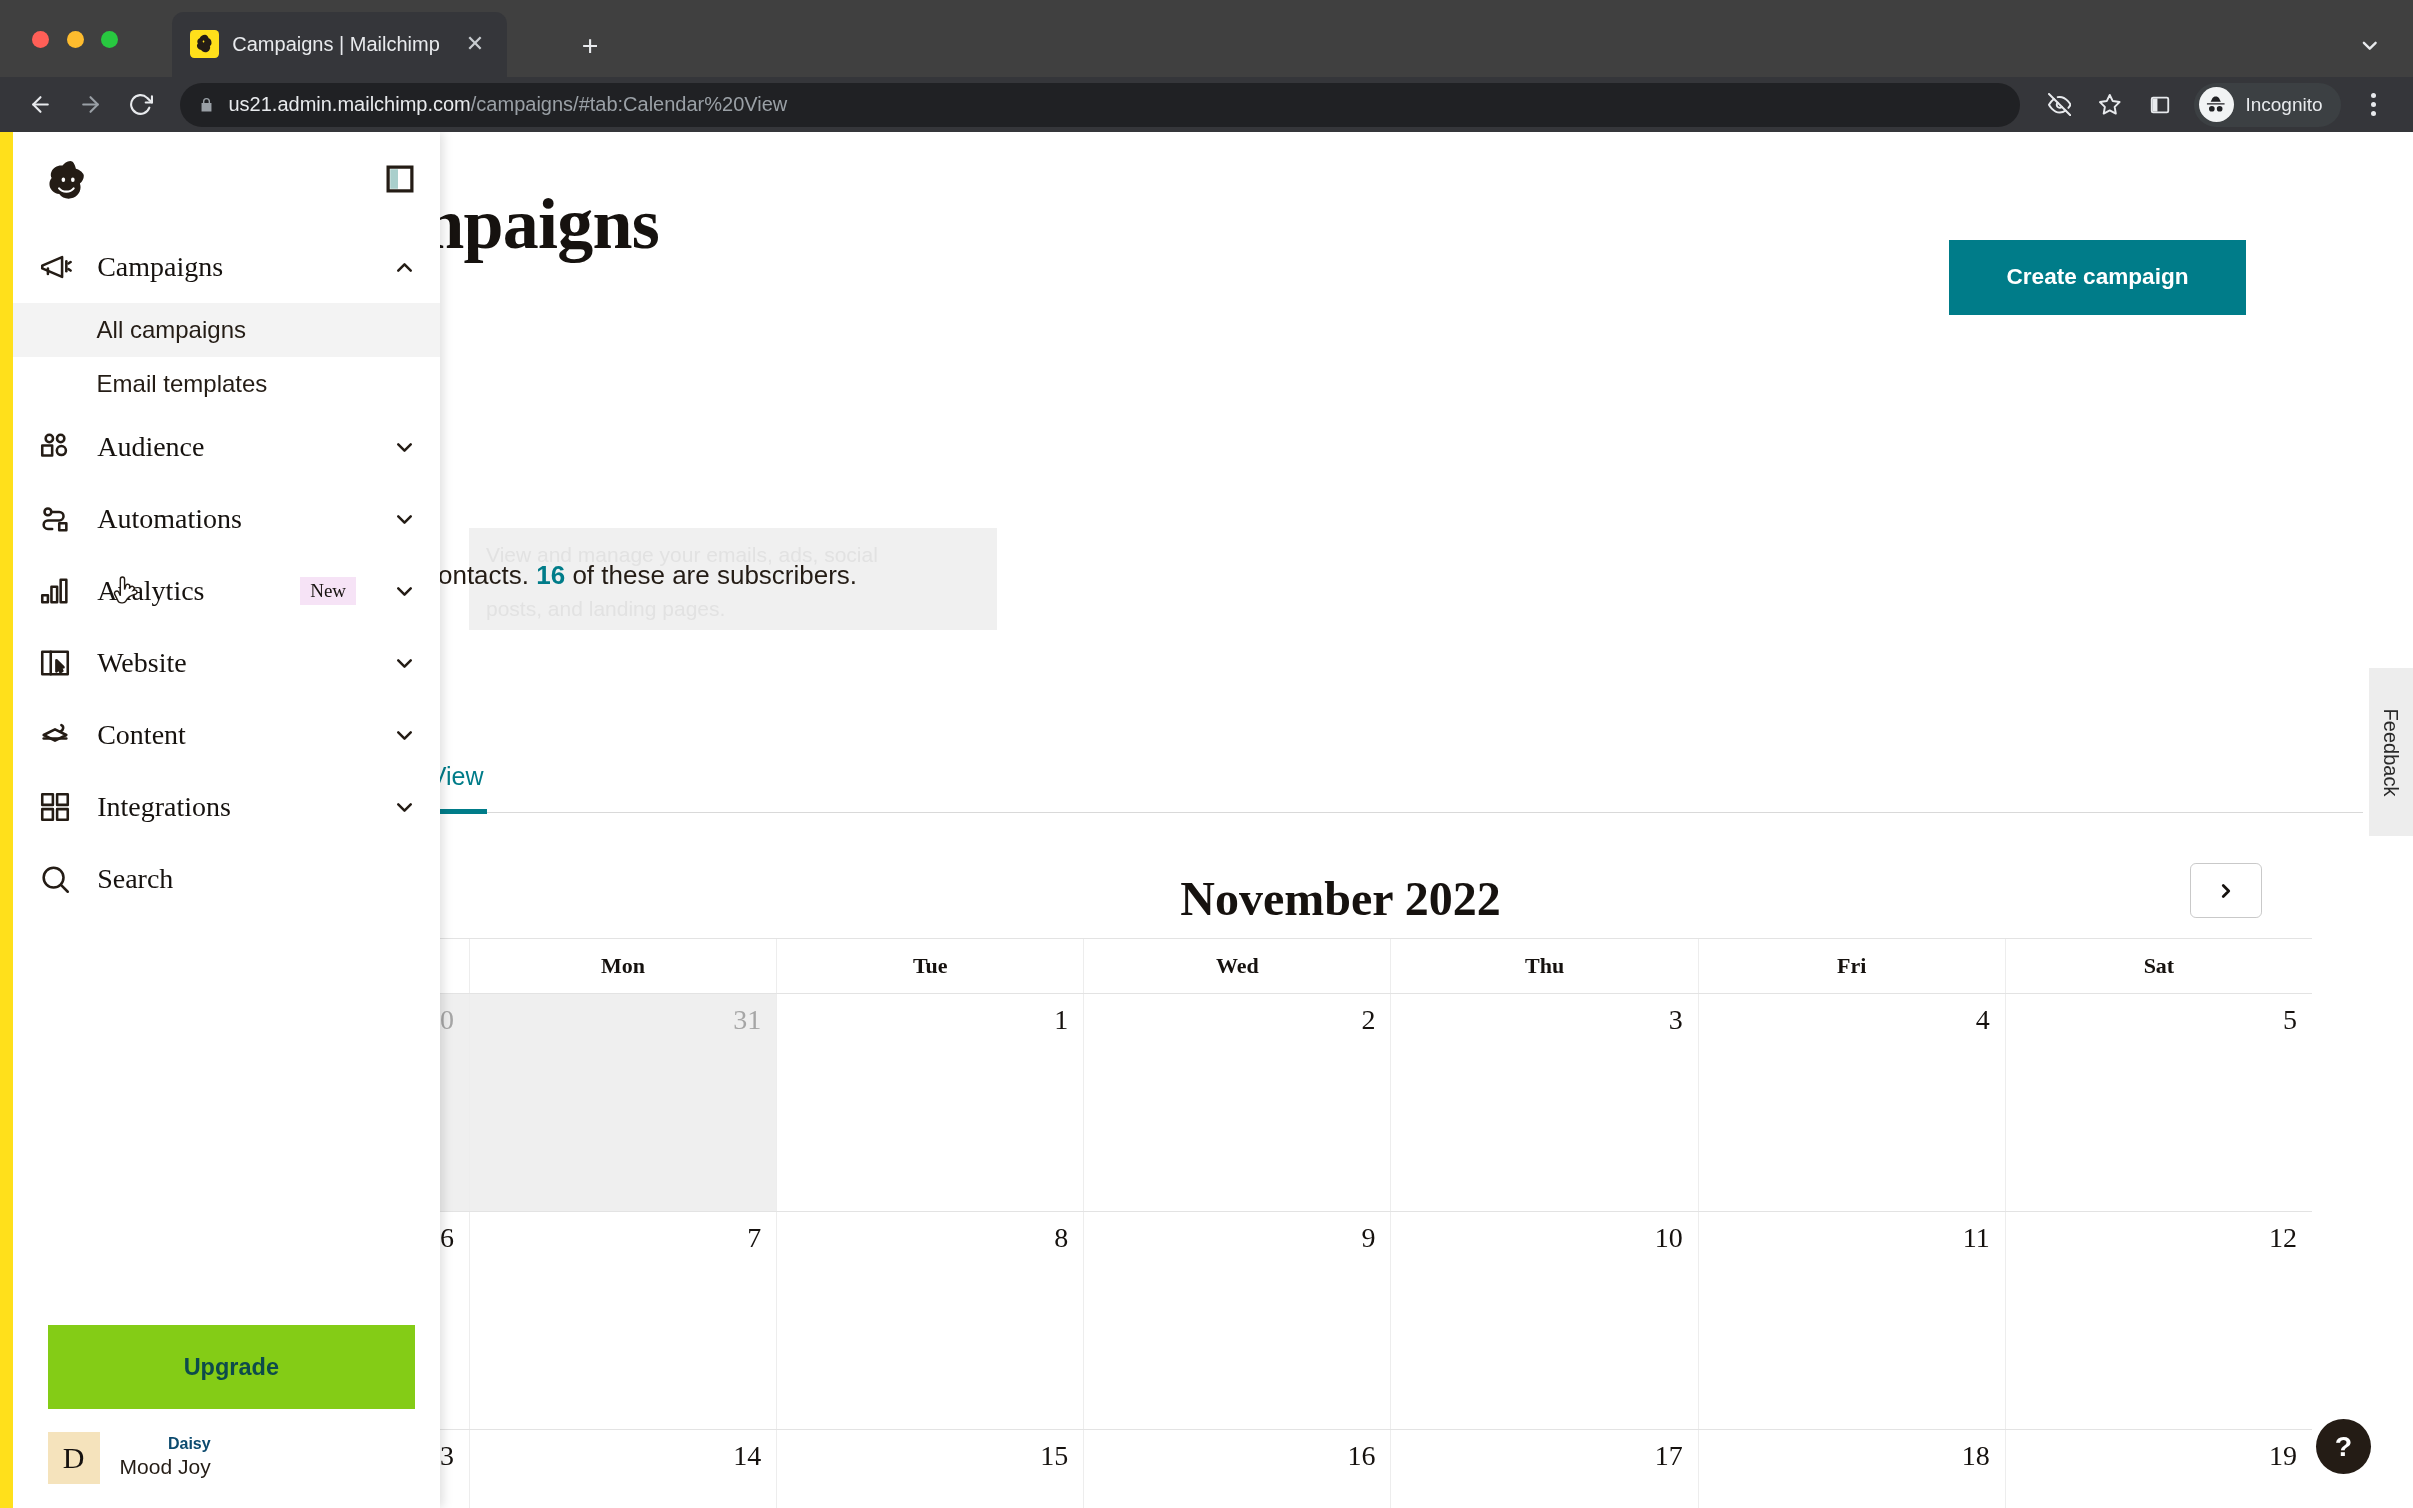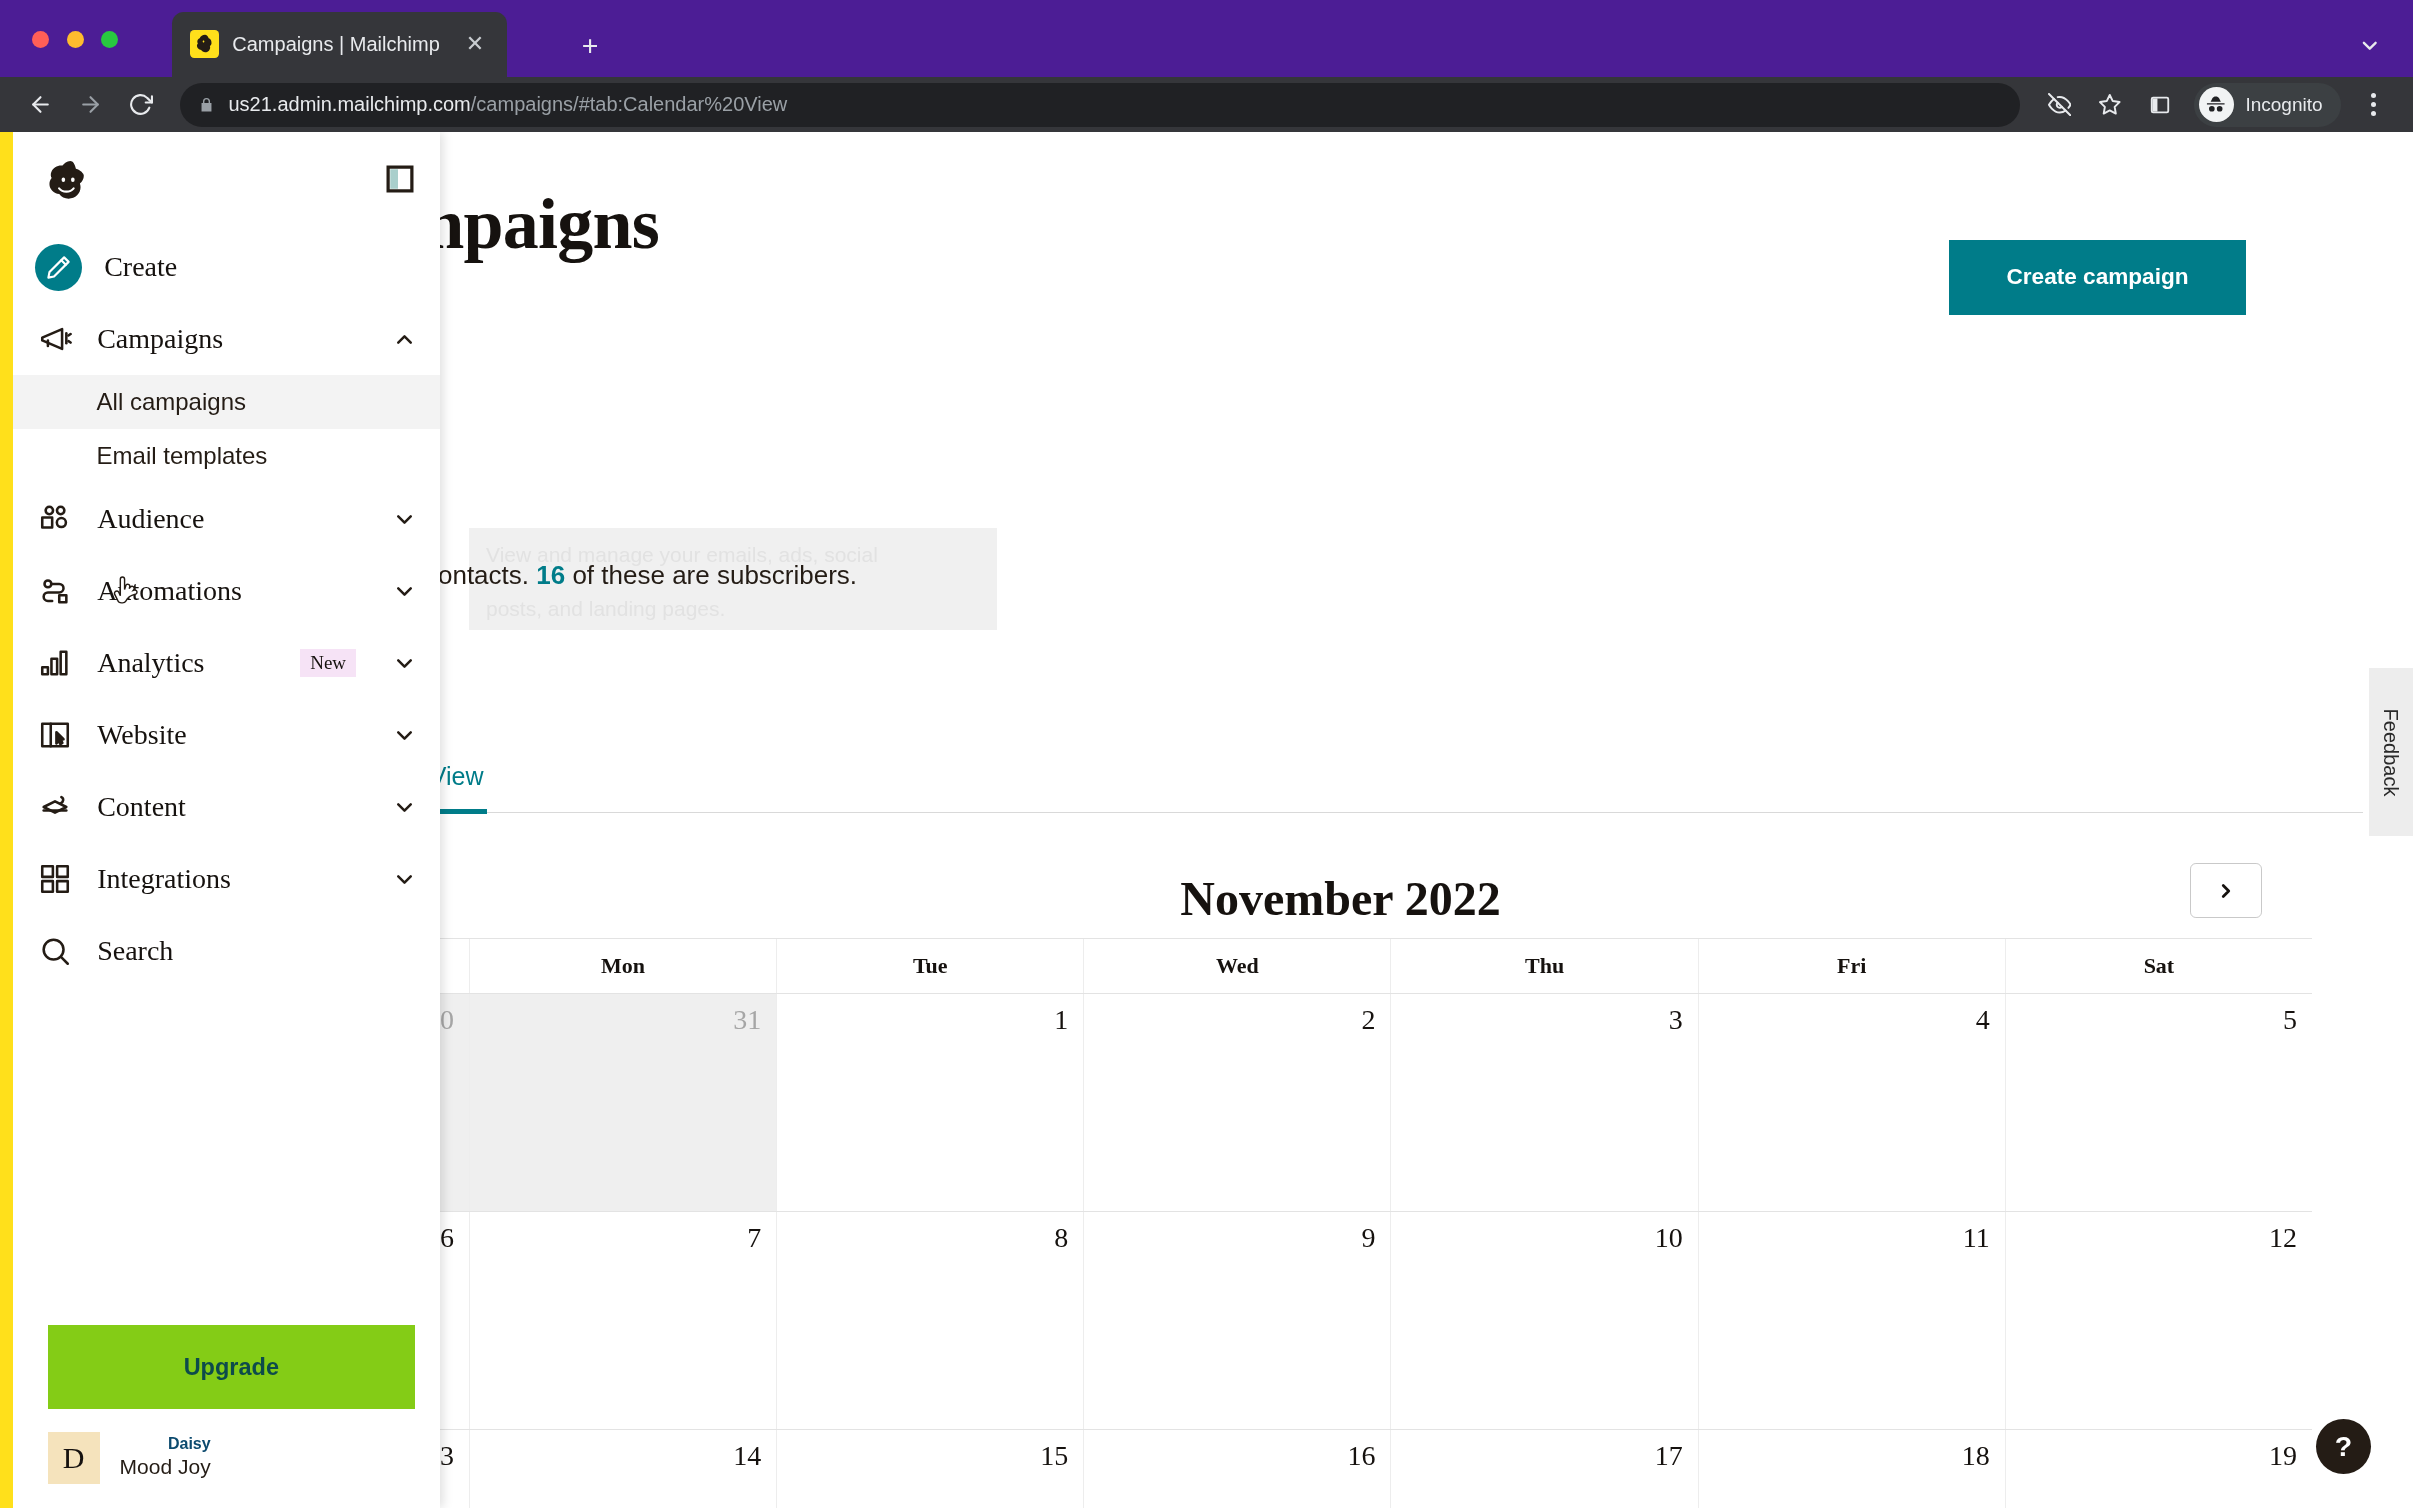--- a/index.html
+++ b/index.html
@@ -5,21 +5,21 @@
   * { box-sizing: border-box; margin: 0; padding: 0; }
   html, body {
     width: 2413px; height: 1508px;
     font-family: "Liberation Sans", sans-serif;
     background: #ffffff;
     overflow: hidden;
   }
 
   
   #browser-chrome { position: absolute; inset: 0 0 auto 0; height: 132px; background: #202124; }
-  .tabstrip { position: relative; height: 77px; background: #4c1d95; }
+  .tabstrip { position: relative; height: 77px; background: #404040; }
   .traffic { position: absolute; left: 32px; top: 31px; display: flex; gap: 17.6px; }
   .tl { width: 17px; height: 17px; border-radius: 50%; }
   .tl.r { background: #ff5f57; } .tl.y { background: #febc2e; } .tl.g { background: #28c840; }
 
   .tab {
     position: absolute; left: 172px; top: 11.7px; width: 335px; height: 65px;
     background: #35363a; border-radius: 11.7px 11.7px 0 0;
     display: flex; align-items: center; padding: 0 15px 0 18.4px; gap: 13.4px;
   }
   .tab-fav { width: 28.5px; height: 28.5px; background: #ffe01b; border-radius: 4.2px;
@@ -392,29 +392,20 @@
           </svg>
         </span>
         <span class="sb-collapse">
           <svg width="30" height="30" viewBox="0 0 24 24">
               <rect x="2.5" y="2.5" width="19" height="19" fill="none" stroke="#241c15" stroke-width="2.6"></rect>
               <rect x="4.2" y="4.2" width="6.2" height="15.6" fill="#a9cfcc"></rect>
             </svg>
         </span>
       </div>
 
-      <div class="sb-item sb-create">
-        <span class="ic">
-          <svg width="27" height="27" viewBox="0 0 24 24" fill="none" stroke="#fff" stroke-width="1.9" stroke-linecap="round" stroke-linejoin="round">
-              <path d="M17 3l4 4L8 20l-5 1 1-5z"></path>
-              <line x1="14.5" y1="5.5" x2="18.5" y2="9.5"></line>
-            </svg>
-        </span>
-        <span class="lbl">Create</span>
-      </div>
 
       <div id="nav-host">
           <div class="sb-item">
             <span class="ic">
               <svg width="34" height="34" viewBox="0 0 24 24" fill="none" stroke="#241c15" stroke-width="1.8" stroke-linecap="round" stroke-linejoin="round">
                 <path d="M3 11l14-6v14L3 13z"></path>
                 <path d="M20 8v7"></path>
                 <path d="M21.5 9.5l1.5-1"></path>
                 <path d="M21.5 13.5l1.5 1"></path>
                 <path d="M7 13v4"></path>

